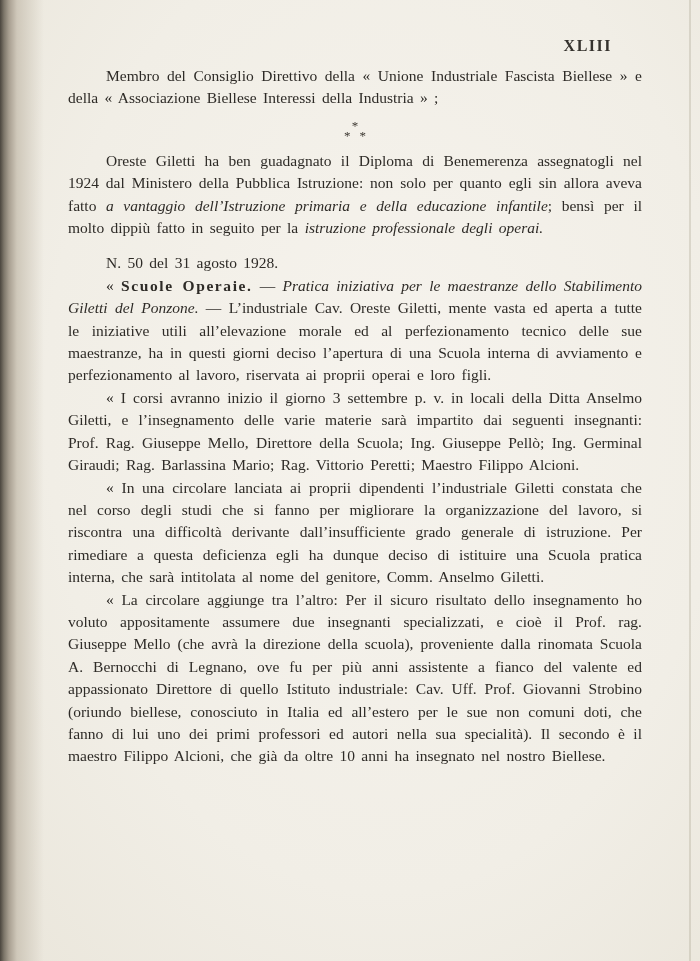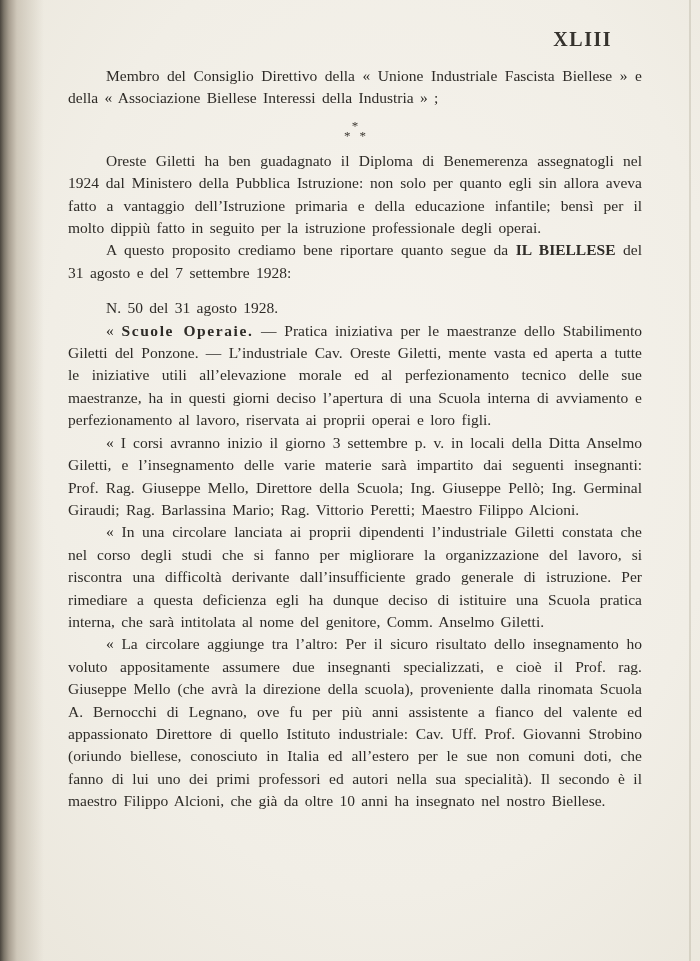--- a/index.html
+++ b/index.html
@@ -34,44 +34,44 @@
   
   .right-edge {
     position: absolute;
     right: 9px; top: 0; bottom: 0;
     width: 2px;
     background: rgba(176,168,149,0.35);
     pointer-events: none;
   }
   .page-number {
     position: absolute;
-    top: 28px;
+    top: 37px;
     right: 88px;
-    font-size: 20px;
+    font-size: 16px;
     font-weight: 700;
     letter-spacing: 1.5px;
     color: #35322d;
   }
   .text-block {
     position: absolute;
     left: 68px;
     top: 65px;
     width: 574px;
   }
   .para {
     margin: 0;
     font-size: 15.5px;
     line-height: 22.4px;
     text-align: justify;
     text-indent: 38px;
     word-spacing: 2.5px;
   }
   .para.space-before { margin-top: 13px; }
   .seg-plain  { font-style: normal; font-weight: 400; }
-  .seg-italic { }
+  .seg-italic { font-style: italic; }
   .seg-bold   { font-weight: 700; }
   .seg-bold-spaced { font-weight: 700; letter-spacing: 1.6px; margin-top: 48px; }
   
   .asterism {
     text-align: center;
     margin: 11px 0 9px 0;
     color: #3a362f;
   }
   .asterism .ast-top {
     display: block;
@@ -101,21 +101,20 @@
         <p class="para"><span class="seg-plain">Membro del Consiglio Direttivo della « Unione Industriale Fascista Biellese » e della « Associazione Biellese Interessi della Industria » ;</span></p>
       </div>
 
     <div class="asterism">
       <span class="ast-top">*</span>
       <span class="ast-row"><span>*</span><span>*</span></span>
     </div>
 
     <div id="body-mount">
         <p class="para"><span class="seg-plain">Oreste Giletti ha ben guadagnato il Diploma di Benemerenza assegnatogli nel 1924 dal Ministero della Pubblica Istruzione: non solo per quanto egli sin allora aveva fatto </span><span class="seg-italic">a vantaggio dell’Istruzione primaria e della educazione infantile</span><span class="seg-plain">; bensì per il molto dippiù fatto in seguito per la </span><span class="seg-italic">istruzione professionale degli operai.</span></p>
-        <p class="para"><span class="seg-plain">A questo proposito crediamo bene riportare quanto segue da </span><span class="seg-bold">IL BIELLESE</span><span class="seg-plain"> del 31 agosto e del 7 settembre 1928:</span></p>
         <p class="para space-before"><span class="seg-plain">N. 50 del 31 agosto 1928.</span></p>
         <p class="para"><span class="seg-plain">« </span><span class="seg-bold-spaced">Scuole Operaie.</span><span class="seg-plain"> — </span><span class="seg-italic">Pratica iniziativa per le maestranze dello Stabilimento Giletti del Ponzone.</span><span class="seg-plain"> — L’industriale Cav. Oreste Giletti, mente vasta ed aperta a tutte le iniziative utili all’elevazione morale ed al perfezionamento tecnico delle sue maestranze, ha in questi giorni deciso l’apertura di una Scuola interna di avviamento e perfezionamento al lavoro, riservata ai proprii operai e loro figli.</span></p>
         <p class="para"><span class="seg-plain">« I corsi avranno inizio il giorno 3 settembre p. v. in locali della Ditta Anselmo Giletti, e l’insegnamento delle varie materie sarà impartito dai seguenti insegnanti: Prof. Rag. Giuseppe Mello, Direttore della Scuola; Ing. Giuseppe Pellò; Ing. Germinal Giraudi; Rag. Barlassina Mario; Rag. Vittorio Peretti; Maestro Filippo Alcioni.</span></p>
         <p class="para"><span class="seg-plain">« In una circolare lanciata ai proprii dipendenti l’industriale Giletti constata che nel corso degli studi che si fanno per migliorare la organizzazione del lavoro, si riscontra una difficoltà derivante dall’insufficiente grado generale di istruzione. Per rimediare a questa deficienza egli ha dunque deciso di istituire una Scuola pratica interna, che sarà intitolata al nome del genitore, Comm. Anselmo Giletti.</span></p>
         <p class="para"><span class="seg-plain">« La circolare aggiunge tra l’altro: Per il sicuro risultato dello insegnamento ho voluto appositamente assumere due insegnanti specializzati, e cioè il Prof. rag. Giuseppe Mello (che avrà la direzione della scuola), proveniente dalla rinomata Scuola A. Bernocchi di Legnano, ove fu per più anni assistente a fianco del valente ed appassionato Direttore di quello Istituto industriale: Cav. Uff. Prof. Giovanni Strobino (oriundo biellese, conosciuto in Italia ed all’estero per le sue non comuni doti, che fanno di lui uno dei primi professori ed autori nella sua specialità). Il secondo è il maestro Filippo Alcioni, che già da oltre 10 anni ha insegnato nel nostro Biellese.</span></p>
       </div>
   </div>
 </div>
 
 </body></html>

